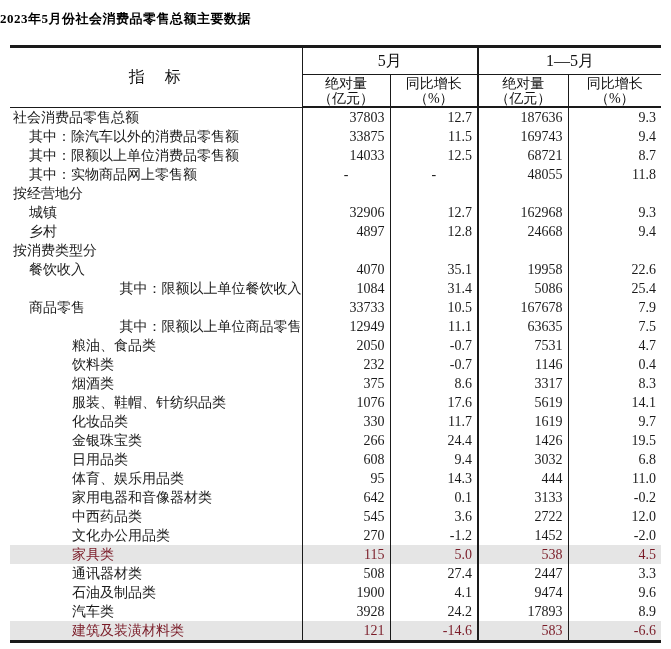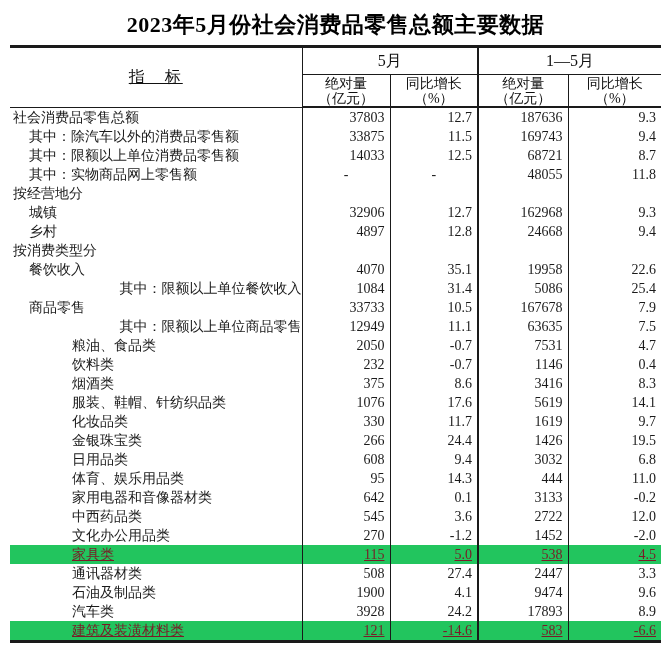--- a/index.html
+++ b/index.html
@@ -15,22 +15,21 @@
   .page {
     position: relative;
     width: 671px;
     height: 649px;
   }
   .title {
     position: absolute;
     top: 10px;
     left: 0;
     width: 671px;
-    text-align: center;
-    font-size: 22px;
+    font-size: 13px;
     font-weight: bold;
     letter-spacing: 0.5px;
     color: #000000;
   }
   table.stats {
     position: absolute;
     left: 10px;
     top: 45px;
     width: 651px;
     border-collapse: collapse;
@@ -46,21 +45,20 @@
     vertical-align: middle;
     padding: 0;
     color: #111;
     margin-top: 25px;
   }
   th.h-ind {
     border-right: 1px solid #1a1a1a;
     border-bottom: 2px solid #1a1a1a;
     font-size: 16px;
     letter-spacing: 2px;
-    text-decoration: underline;
   }
   tr.h-groups th {
     height: 26px;
     border-bottom: 1px solid #1a1a1a;
     font-size: 16px;
   }
   th.h-may { border-right: 2px solid #1a1a1a; }
   th.h-cum { }
   tr.h-subs th {
     height: 31px;
@@ -85,23 +83,22 @@
   td.c0  { border-right: 1px solid #1a1a1a; }
   td.c1  { border-right: 2px solid #1a1a1a; }
   td.c2  { border-right: 1px solid #1a1a1a; }
   td.c3  { }
   td.dash { text-align: center; padding-right: 0; }
   td.ind0 { padding-left: 3px; margin-left: 12px; }
   td.ind1 { padding-left: 19px; }
   td.ind2 { padding-left: 33px; text-align: right; }
   td.ind3 { padding-left: 62px; }
   tr.hl td {
-    background: #22c55e;
+    background: #e5e5e5;
     color: #7a1b27;
-    text-decoration: underline;
   }
 </style>
 </head>
 <body>
 
 <div class="page">
 
   <div class="title">2023年5月份社会消费品零售总额主要数据</div>
 
   <table class="stats">
@@ -233,21 +230,21 @@
           <td class="lbl ind3">饮料类</td>
           <td class="val c0">232</td>
           <td class="val c1">-0.7</td>
           <td class="val c2">1146</td>
           <td class="val c3">0.4</td>
         </tr>
         <tr>
           <td class="lbl ind3">烟酒类</td>
           <td class="val c0">375</td>
           <td class="val c1">8.6</td>
-          <td class="val c2">3416</td>
+          <td class="val c2">3317</td>
           <td class="val c3">8.3</td>
         </tr>
         <tr>
           <td class="lbl ind3">服装、鞋帽、针纺织品类</td>
           <td class="val c0">1076</td>
           <td class="val c1">17.6</td>
           <td class="val c2">5619</td>
           <td class="val c3">14.1</td>
         </tr>
         <tr>

